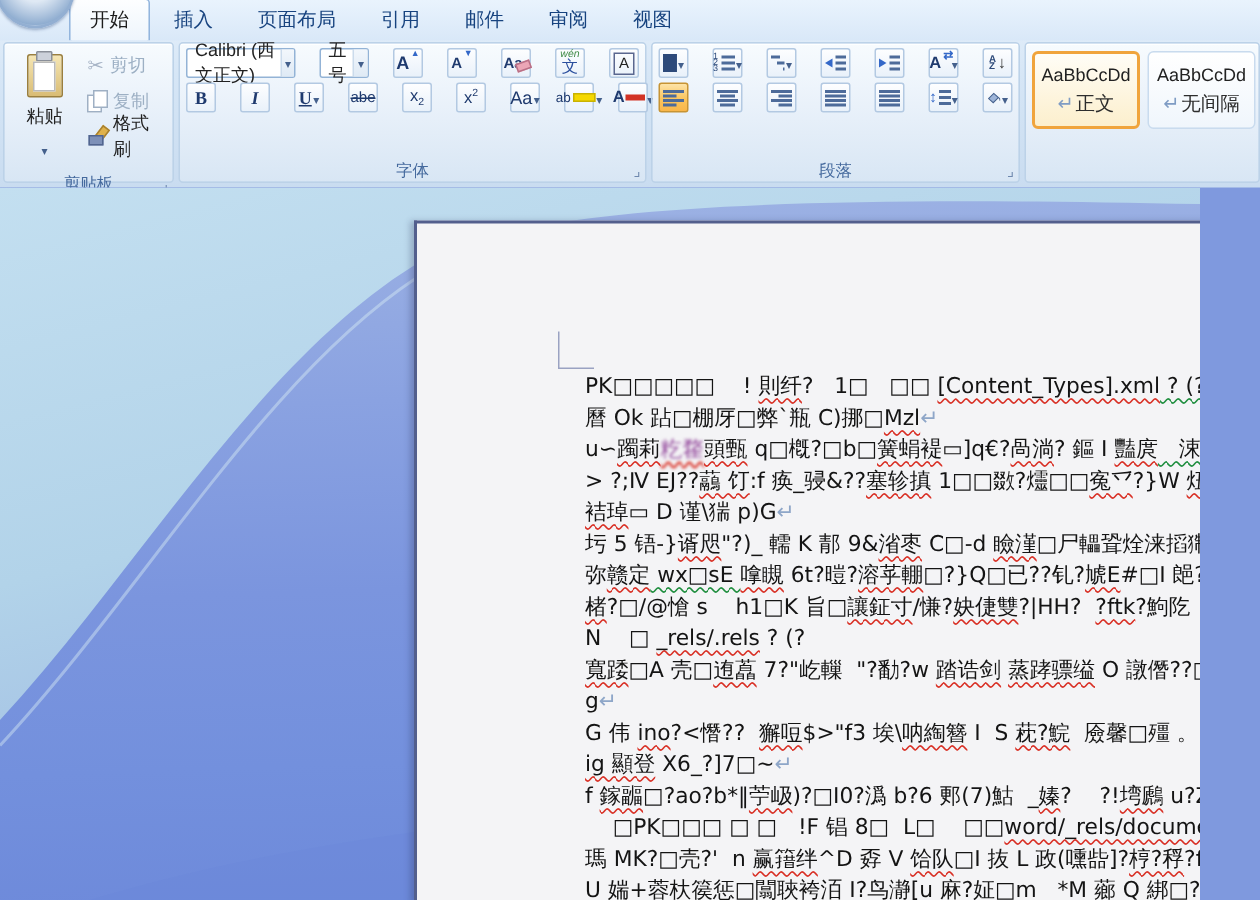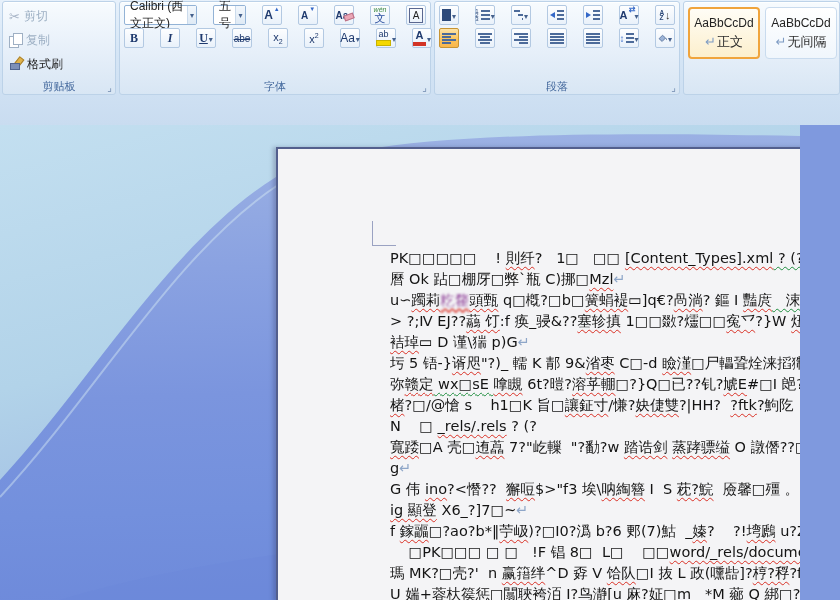--- a/index.html
+++ b/index.html
@@ -65,21 +65,21 @@
   .ic-clear::after{content:'';position:absolute;right:-2px;bottom:1px;width:8px;height:4px;background:#eba6b6;border:1px solid #b87086;transform:rotate(-20deg)}
   .ic-ph{display:flex;flex-direction:column;align-items:center;line-height:1}
   .ic-ph .py{font-size:7px;color:#3f8a46;font-style:italic}
   .ic-ph .hz{font-size:11px;color:#2b4f9e}
   .ic-cb{width:15px;height:15px;border:1px solid #5a678f;display:grid;place-items:center;font-size:10px;color:#222;box-sizing:border-box}
   .bI{font-family:"Liberation Serif",serif;font-style:italic;font-weight:bold}
   .bB{font-family:"Liberation Serif",serif;font-weight:bold}
   .bU{font-family:"Liberation Serif",serif;text-decoration:underline;font-weight:bold}
   .bStrike{font-size:10px;text-decoration:line-through}
   .bSub,.bSup{font-size:11px}.bSub sub,.bSup sup{font-size:7px}
-  .ic-hl,.ic-fc{display:flex;flex-direction:column;align-items:center;line-height:1;gap:1px}
+  .ic-hl,.ic-fc{display:flex;flex-direction:row;align-items:center;line-height:1;gap:1px}
   .ic-hl .t{font-size:9px}.ic-hl .bar{width:13px;height:4px;background:#f5d800;border:1px solid #c9b200}
   .ic-fc .t{font-size:11px;font-weight:bold}.ic-fc .bar{width:13px;height:4px;background:#d23325}
   .ic-cs{width:15px;height:15px;background:#ced4e3;border:1px solid #8a93b5;display:grid;place-items:center;font-size:10px;color:#1c2c55;box-sizing:border-box}
   .ic-en{width:15px;height:15px;border:1.5px solid #2b4f9e;border-radius:50%;display:grid;place-items:center;font-size:9px;color:#1c2c55;box-sizing:border-box}
 
   
   .g-par{width:246px}
   .ic-ul{width:14px;height:12px;background-image:
     linear-gradient(#2d4a7a,#2d4a7a),linear-gradient(#2d4a7a,#2d4a7a),linear-gradient(#2d4a7a,#2d4a7a),
     linear-gradient(#4d6b9a,#4d6b9a),linear-gradient(#4d6b9a,#4d6b9a),linear-gradient(#4d6b9a,#4d6b9a);
@@ -146,25 +146,40 @@
   .dline{height:21px}
   .u-r{text-decoration:underline;text-decoration-style:wavy;text-decoration-color:#d93025;text-decoration-thickness:1px;text-underline-offset:3px}
   .u-g{text-decoration:underline;text-decoration-style:wavy;text-decoration-color:#1e8e3e;text-decoration-thickness:1px;text-underline-offset:3px}
   .u-m{color:#8ea6c8}
   .u-b{filter:blur(1.2px);color:#93489c;text-decoration:underline;text-decoration-style:wavy;text-decoration-color:#d93025;text-underline-offset:3px}
 </style>
 </head>
 <body>
 
 <div class="ribbon">
+  <div class="tabrow">
+    <div class="orb"></div>
+  <div class="tab active">开始</div>
+      <div class="tab">插入</div>
+      <div class="tab">页面布局</div>
+      <div class="tab">引用</div>
+      <div class="tab">邮件</div>
+      <div class="tab">审阅</div>
+      <div class="tab">视图</div>
+    </div>
 
   <div class="rbody">
 
     <div class="group g-clip">
       <div class="gbody">
+        <div class="paste">
+          <span class="ic-clip"></span>
+          <span class="lbl">粘贴</span>
+          <span class="dd"></span>
+        </div>
         <div class="clipcol">
           <div class="sbtn dis">
             <span class="ic-cut">✂</span>
             <span>剪切</span>
           </div>
           <div class="sbtn dis">
             <span class="ic-copy"></span>
             <span>复制</span>
           </div>
           <div class="sbtn">

